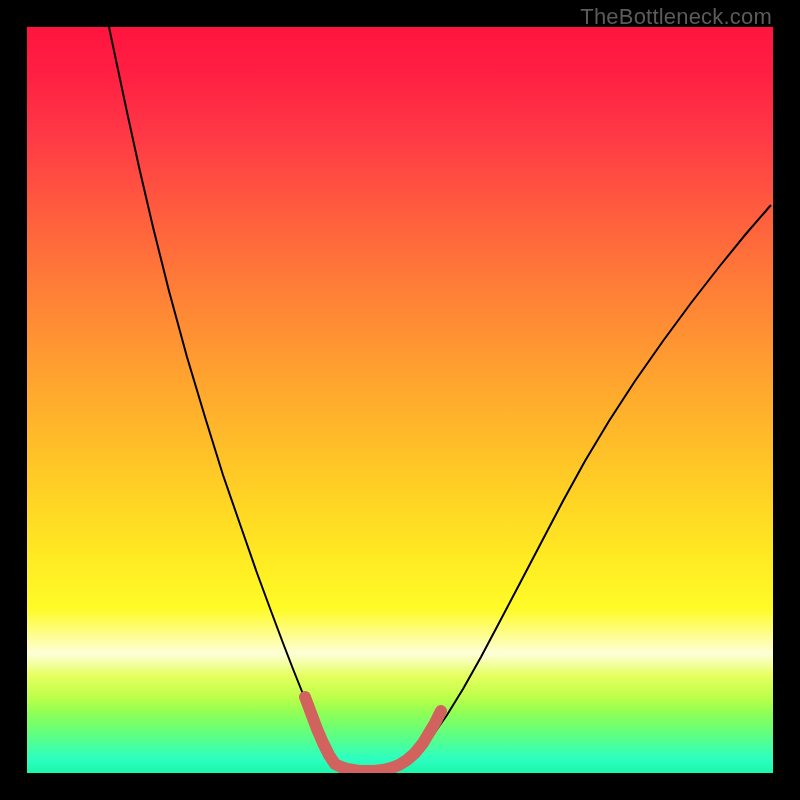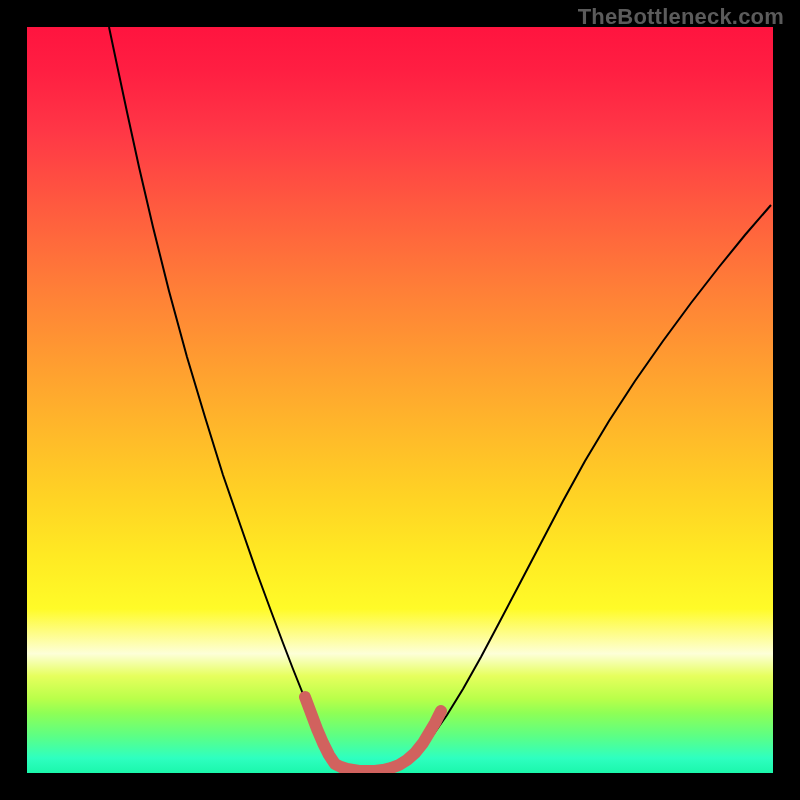--- a/index.html
+++ b/index.html
@@ -13,24 +13,24 @@
   }
   .frame {
     position: relative;
     width: 800px;
     height: 800px;
     background: #000;
   }
   .watermark {
     position: absolute;
     top: 4px;
-    right: 16px;
+    right: 28px;
     color: #5b5b5b;
     font-size: 22px;
-    font-weight: 700;
+    font-weight: 400;
     letter-spacing: 0.2px;
     z-index: 50;
   }
   .plot-area {
     position: absolute;
     left: 27px;
     top: 27px;
     width: 746px;
     height: 746px;
     background: linear-gradient(

